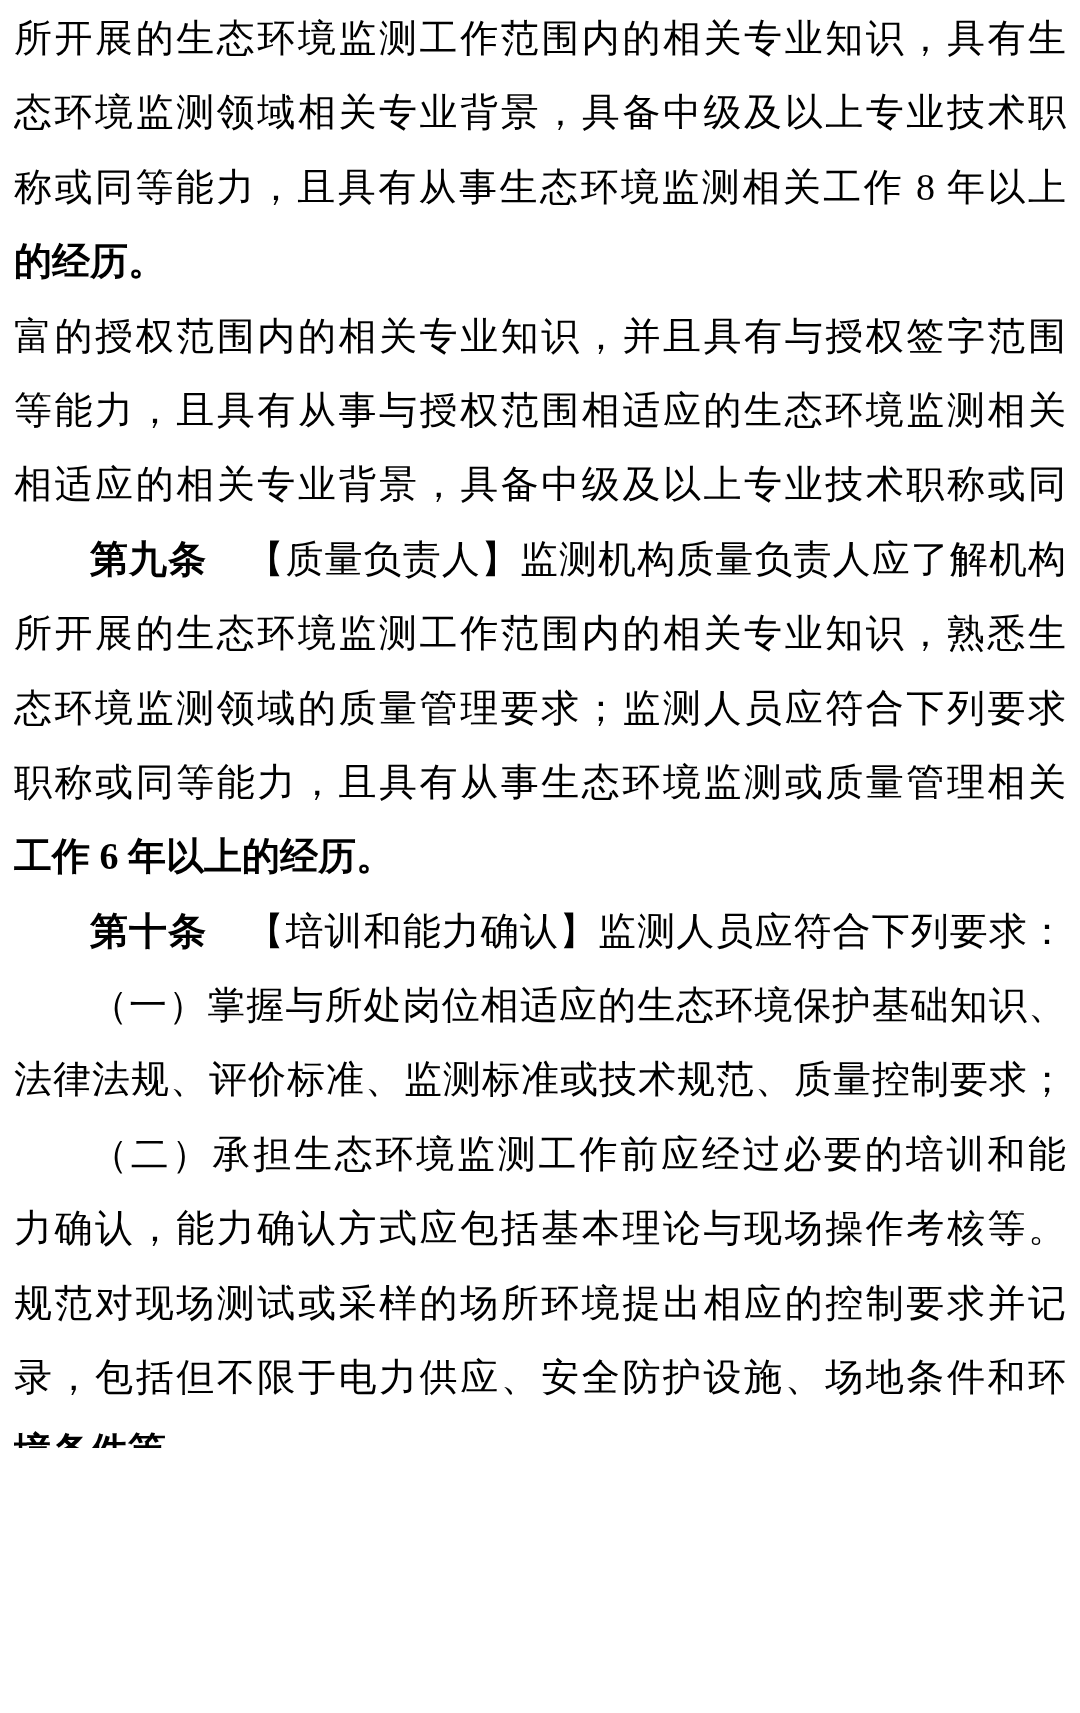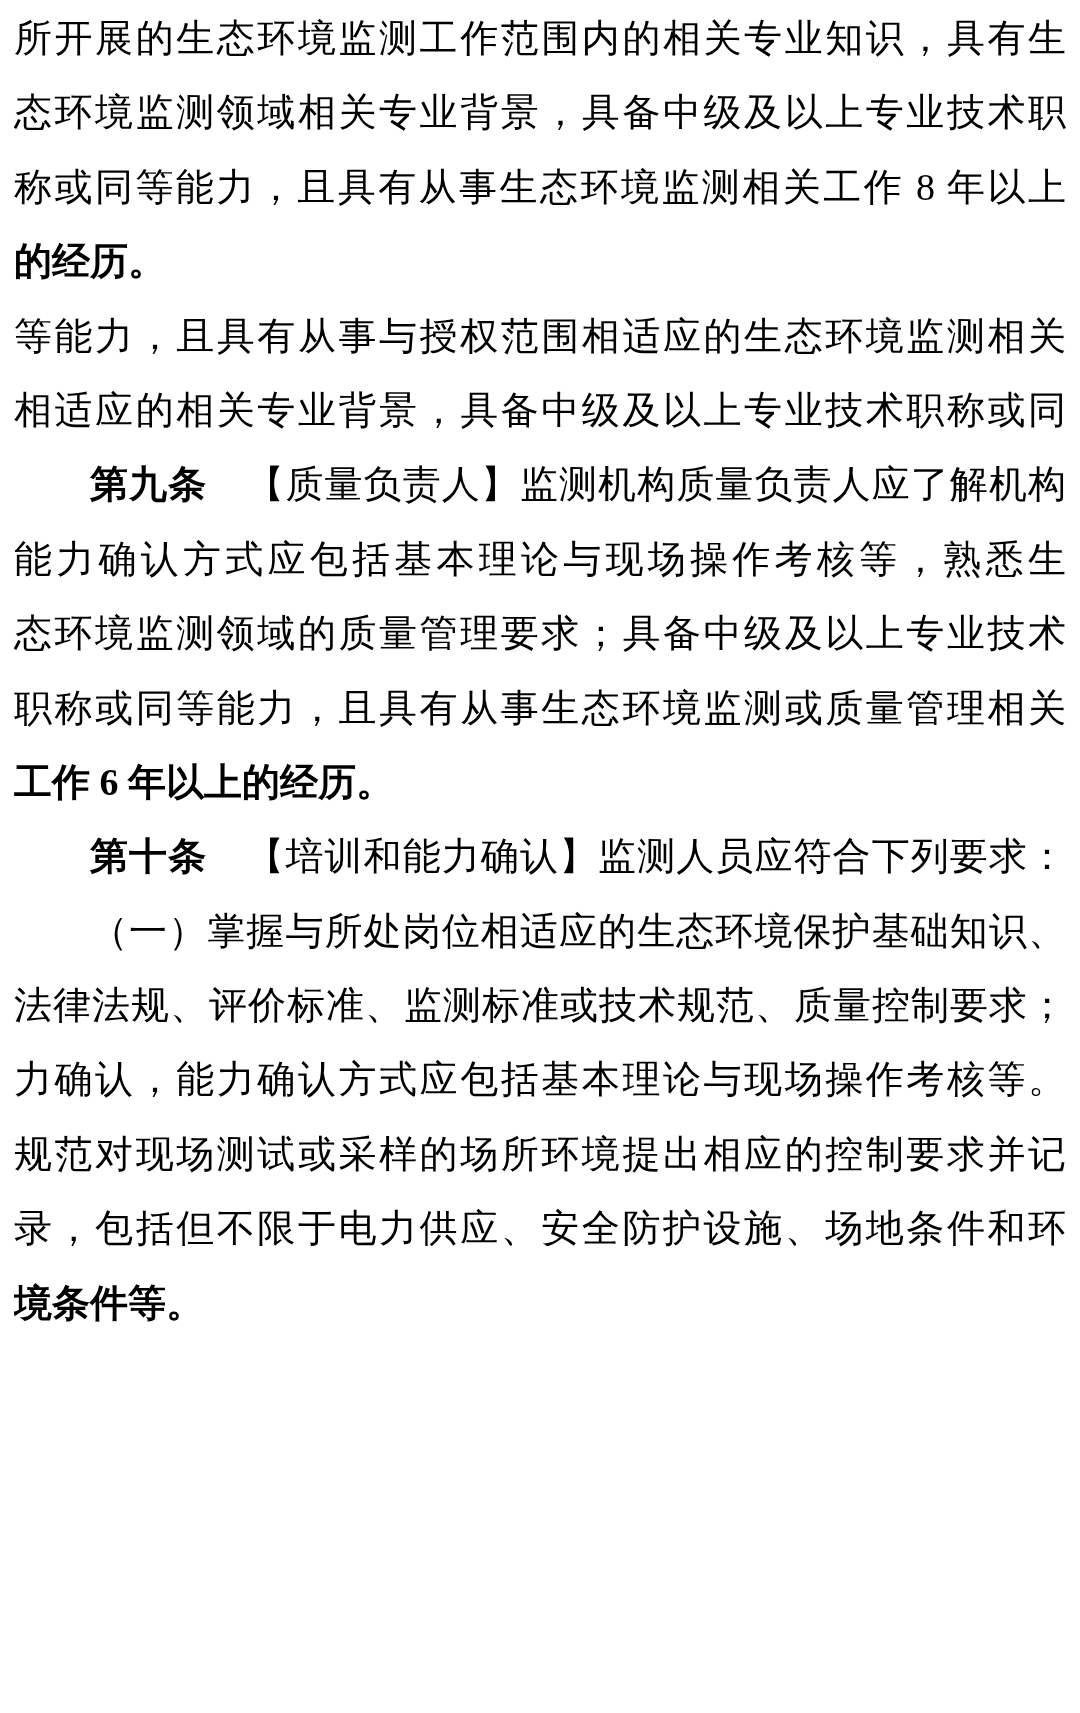--- a/index.html
+++ b/index.html
@@ -43,30 +43,32 @@
 </style>
 </head>
 <body>
 
 <div class="page">
   <div class="line"><span>所开展的生态环境监测工作范围内的相关专业知识，具有生</span></div>
   <div class="line"><span>态环境监测领域相关专业背景，具备中级及以上专业技术职</span></div>
   <div class="line"><span>称或同等能力，且具有从事生态环境监测相关工作 8 年以上</span></div>
   <div class="line end"><span>的经历。</span></div>
 
+  <div class="line"><span>富的授权范围内的相关专业知识，并且具有与授权签字范围</span></div>
   <div class="line"><span>等能力，且具有从事与授权范围相适应的生态环境监测相关</span></div>
   <div class="line"><span>相适应的相关专业背景，具备中级及以上专业技术职称或同</span></div>
 
   <div class="line indent"><span class="art">第九条</span><span>　【质量负责人】监测机构质量负责人应了解机构</span></div>
-  <div class="line"><span>能力确认方式应包括基本理论与现场操作考核等，熟悉生</span></div>
-  <div class="line"><span>态环境监测领域的质量管理要求；具备中级及以上专业技术</span></div>
+  <div class="line"><span>所开展的生态环境监测工作范围内的相关专业知识，熟悉生</span></div>
+  <div class="line"><span>态环境监测领域的质量管理要求；监测人员应符合下列要求</span></div>
   <div class="line"><span>职称或同等能力，且具有从事生态环境监测或质量管理相关</span></div>
   <div class="line end"><span>工作 6 年以上的经历。</span></div>
 
   <div class="line indent"><span class="art">第十条</span><span>　【培训和能力确认】监测人员应符合下列要求：</span></div>
   <div class="line indent"><span>（一）掌握与所处岗位相适应的生态环境保护基础知识、</span></div>
   <div class="line"><span>法律法规、评价标准、监测标准或技术规范、质量控制要求；</span></div>
+  <div class="line indent"><span>（二）承担生态环境监测工作前应经过必要的培训和能</span></div>
   <div class="line"><span>力确认，能力确认方式应包括基本理论与现场操作考核等。</span></div>
 
   <div class="line"><span>规范对现场测试或采样的场所环境提出相应的控制要求并记</span></div>
   <div class="line"><span>录，包括但不限于电力供应、安全防护设施、场地条件和环</span></div>
   <div class="line end"><span>境条件等。</span></div>
 </div>
 
 </body></html>

